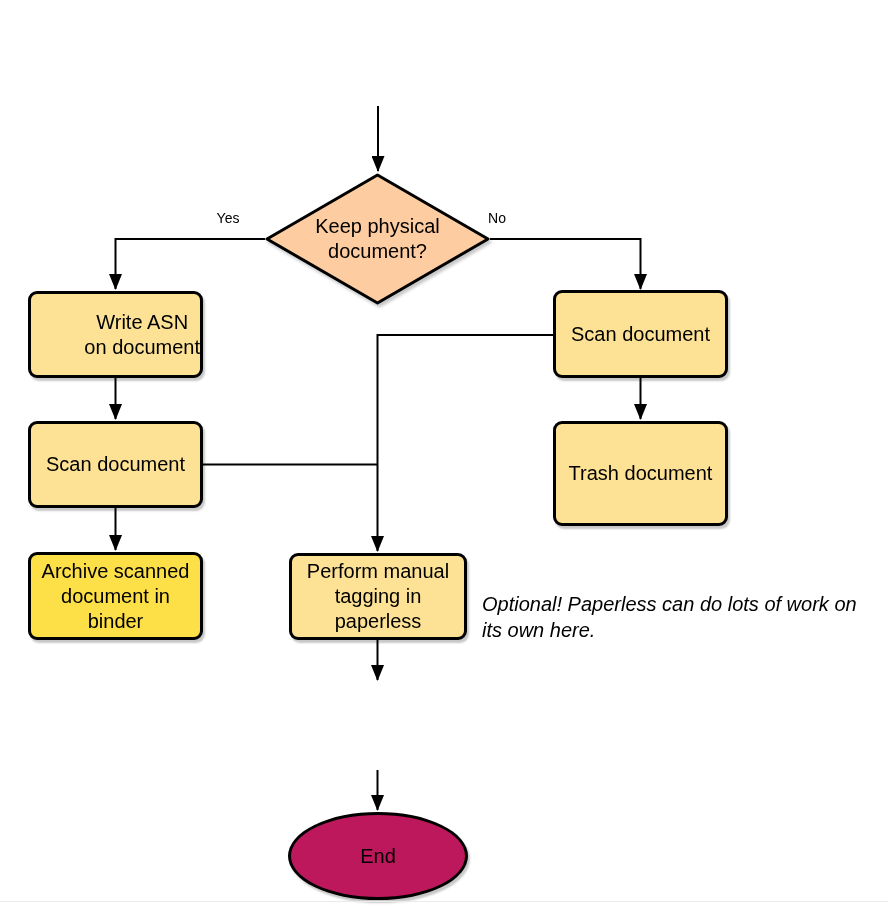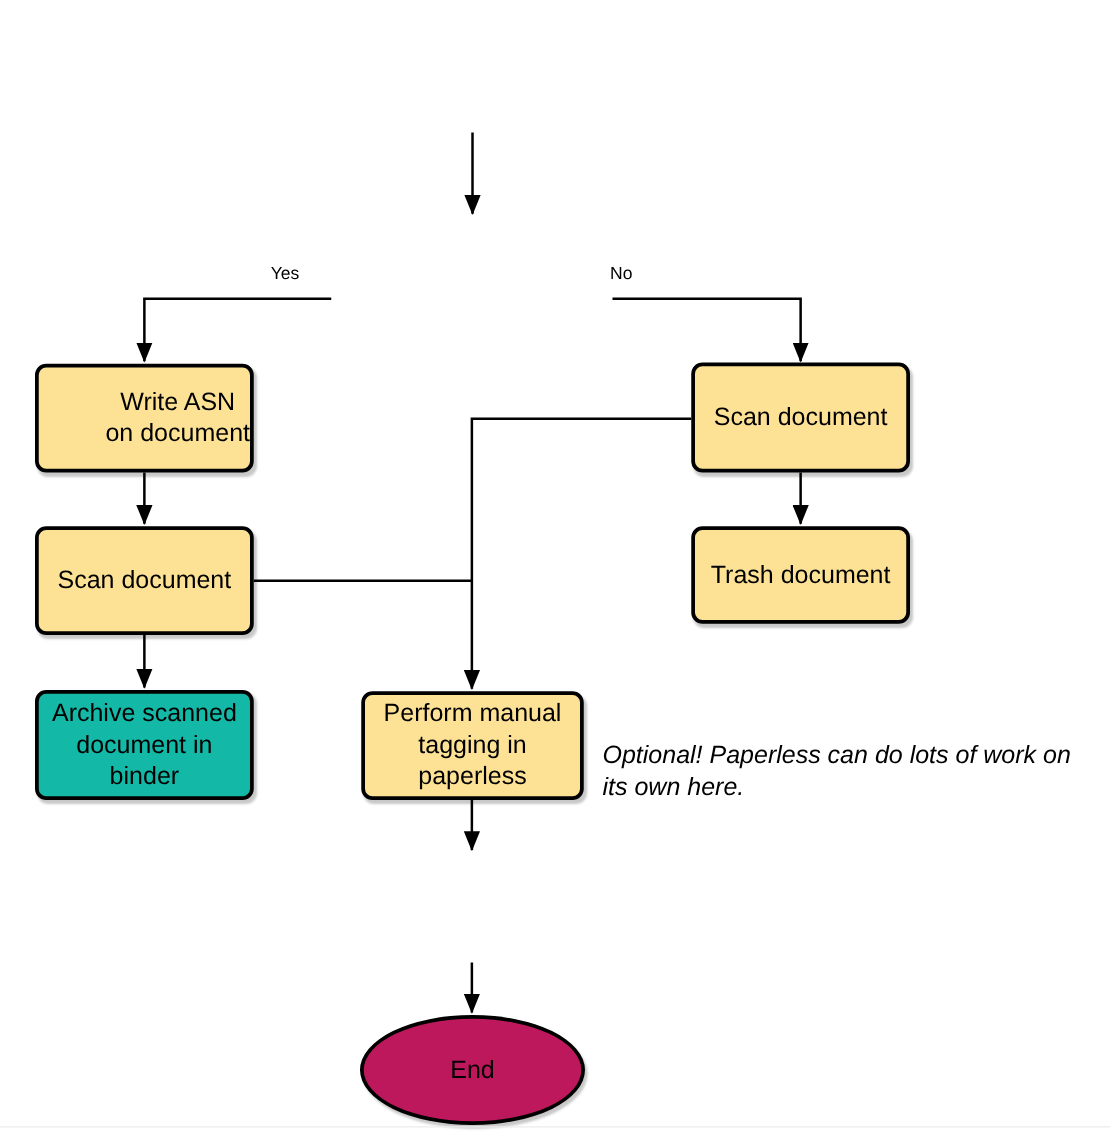--- a/index.html
+++ b/index.html
@@ -117,41 +117,48 @@
     <path class="edge" d="M115.5 378 L115.5 419" marker-end="url(#arrowhead)"></path>
     <path class="edge" d="M203 464.5 L377.5 464.5"></path>
     <path class="edge" d="M553 335 L377.5 335 L377.5 551" marker-end="url(#arrowhead)"></path>
     <path class="edge" d="M640.5 378 L640.5 419" marker-end="url(#arrowhead)"></path>
     <path class="edge" d="M115.5 508 L115.5 550" marker-end="url(#arrowhead)"></path>
     <path class="edge" d="M377.5 640 L377.5 680" marker-end="url(#arrowhead)"></path>
     <path class="edge" d="M377.5 770 L377.5 810" marker-end="url(#arrowhead)"></path>
   </svg>
 
 
+  <div class="diamond-wrap" style="left:265px; top:173px; width:225px; height:132px;">
+    <svg width="225" height="132" viewBox="0 0 225 132">
+      <polygon points="112.5,2 223,66 112.5,130 2,66" stroke="#000000" stroke-width="3" stroke-linejoin="round" fill="#fdcda1"></polygon>
+    </svg>
+    <span class="node-label">Keep physical
+document?</span>
+  </div>
 
   <div class="node process" style="left: 28px; top: 291px; width: 175px; height: 87px; background-color: rgb(253, 226, 149); justify-content: flex-end;">
     <span class="node-label">Write ASN
 on document</span>
   </div>
 
   <div class="node process" style="left: 28px; top: 421px; width: 175px; height: 87px; background-color: rgb(253, 226, 149);">
     <span class="node-label">Scan document</span>
   </div>
 
-  <div class="node process" style="left: 28px; top: 552px; width: 175px; height: 88px; background-color: #14b8a6;">
+  <div class="node process" style="left: 28px; top: 552px; width: 175px; height: 88px; background-color: #fde047;">
     <span class="node-label">Archive scanned
 document in
 binder</span>
   </div>
 
   <div class="node process" style="left: 553px; top: 290px; width: 175px; height: 88px; background-color: rgb(253, 226, 149);">
     <span class="node-label">Scan document</span>
   </div>
 
-  <div class="node process" style="left: 553px; top: 421px; width: 175px; height: 78px; background-color: rgb(253, 226, 149);">
+  <div class="node process" style="left: 553px; top: 421px; width: 175px; height: 105px; background-color: rgb(253, 226, 149);">
     <span class="node-label">Trash document</span>
   </div>
 
   <div class="node process" style="left: 289px; top: 553px; width: 178px; height: 87px; background-color: rgb(253, 226, 149);">
     <span class="node-label">Perform manual
 tagging in
 paperless</span>
   </div>
 
 

